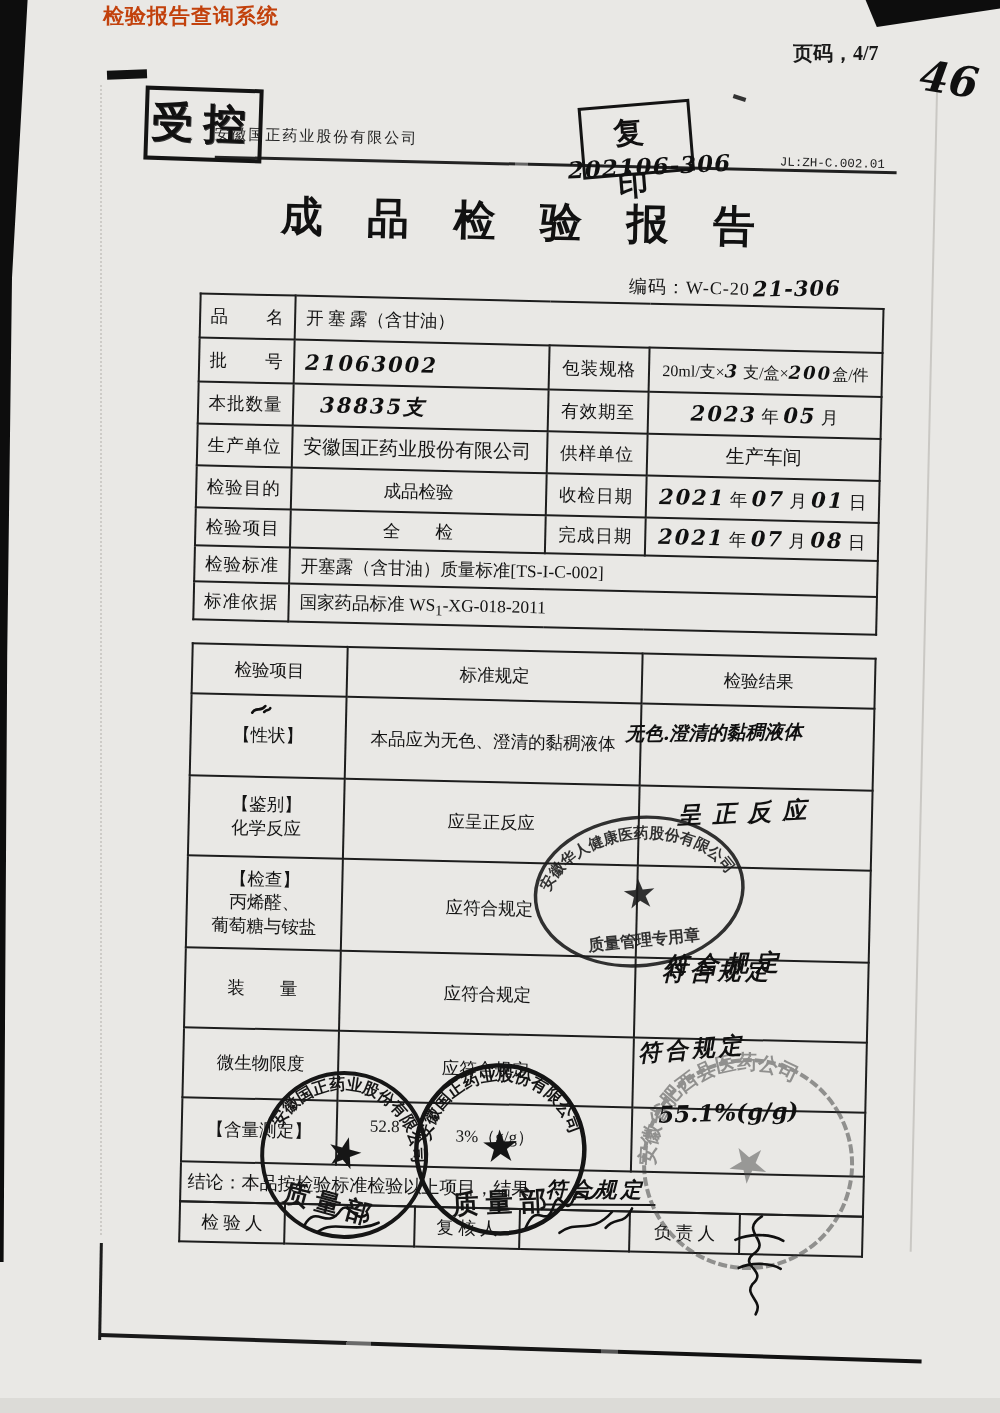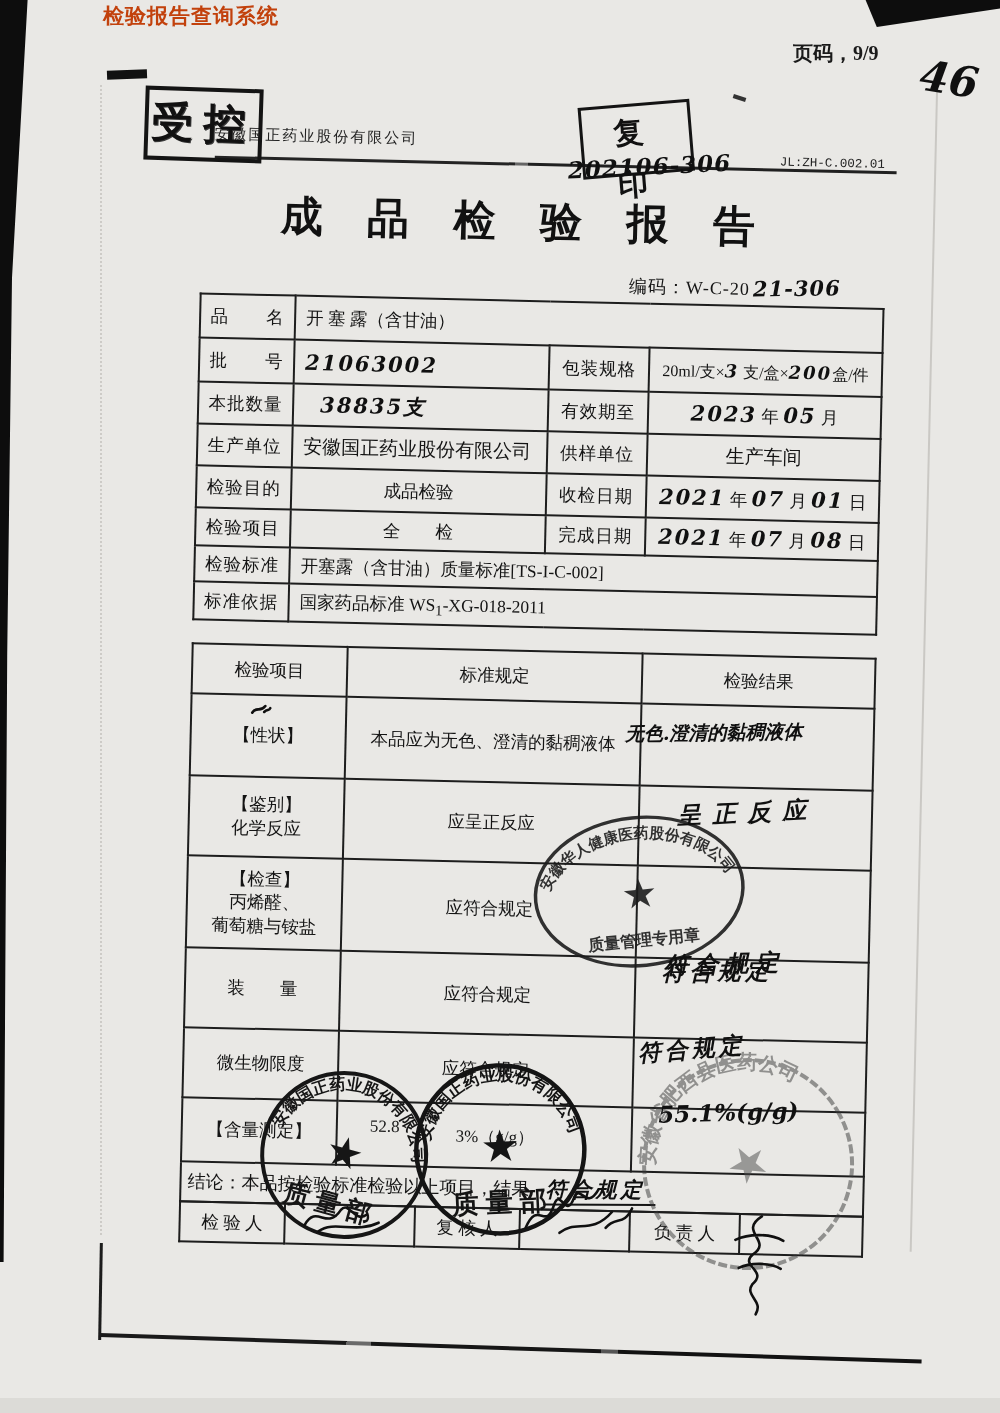--- a/index.html
+++ b/index.html
@@ -84,21 +84,21 @@
 <div class="abs edge-topright"></div>
 <div class="abs fold-line"></div>
 <div class="abs page-edge-right"></div>
 <div class="abs dash-tl"></div>
 <div class="abs dash-sm"></div>
 <div class="abs line-bottom"></div>
 <div class="abs line-bl"></div>
 <div class="abs shade-bottom"></div>
 
 <div class="abs sys-title">检验报告查询系统</div>
-<div class="abs page-code">页码，9/9</div>
+<div class="abs page-code">页码，4/7</div>
 <div class="abs hw page-num-hw">46</div>
 
 <div class="abs scan">
 
   <div class="abs company">安徽国正药业股份有限公司</div>
   <div class="abs lh-line"></div>
   <div class="abs stamp-rect controlled">受控</div>
   <div class="abs stamp-rect copystamp">复 印</div>
   <div class="abs hw copy-hw">202106-306</div>
   <div class="abs doc-code">JL:ZH-C.002.01</div>

